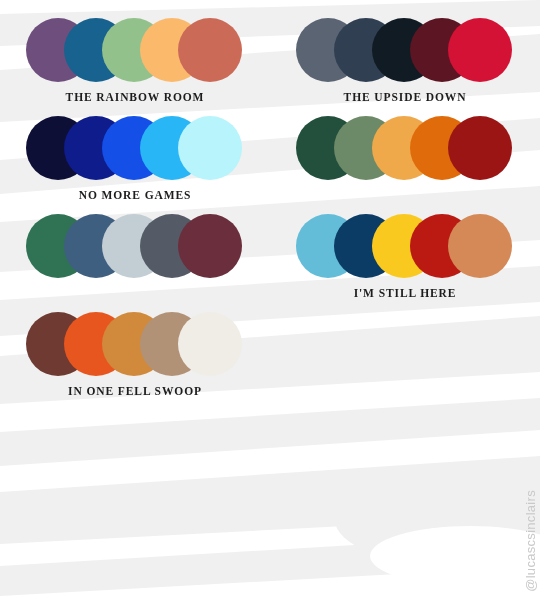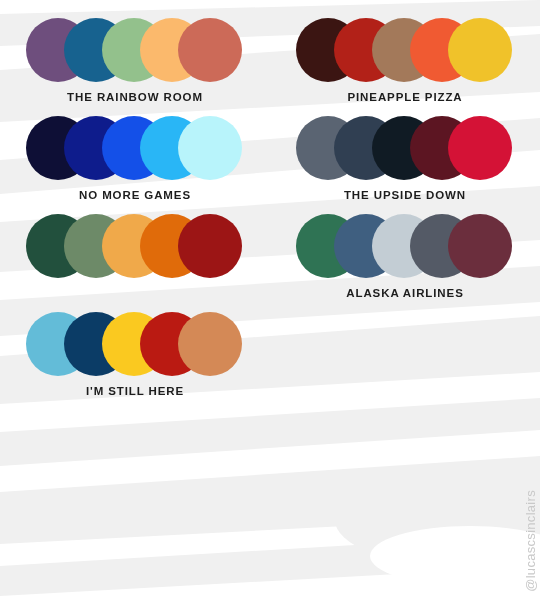--- a/index.html
+++ b/index.html
@@ -70,21 +70,21 @@
     border-radius: 50%;
   }
   .swatch.s0 { left: 0px;   z-index: 1; }
   .swatch.s1 { left: 38px;  z-index: 2; }
   .swatch.s2 { left: 76px;  z-index: 3; }
   .swatch.s3 { left: 114px; z-index: 4; }
   .swatch.s4 { left: 152px; z-index: 5; }
 
   .palette-label {
     margin-top: 9px;
-    font-family: Liberation Sans, sans-serif;
+    font-family: Liberation Serif, serif;
     font-size: 11.5px;
     font-weight: 700;
     letter-spacing: 0.9px;
     color: #1d1d1d;
     text-align: center;
     white-space: nowrap;
     text-transform: uppercase;
   }
 
   
@@ -128,86 +128,85 @@
       <div class="swatch-row">
         <div class="swatch s0" style="background-color: rgb(110, 78, 125);"></div>
         <div class="swatch s1" style="background-color: rgb(23, 98, 143);"></div>
         <div class="swatch s2" style="background-color: rgb(147, 193, 140);"></div>
         <div class="swatch s3" style="background-color: rgb(251, 185, 108);"></div>
         <div class="swatch s4" style="background-color: rgb(204, 106, 88);"></div>
       </div>
       <div class="palette-label">THE RAINBOW ROOM</div>
     </div>
 
-    <div class="palette">
-      <div class="swatch-row">
-        <div class="swatch s0" style="background-color: rgb(59, 21, 18);"></div>
-        <div class="swatch s1" style="background-color: rgb(178, 33, 24);"></div>
-        <div class="swatch s2" style="background-color: rgb(163, 121, 90);"></div>
-        <div class="swatch s3" style="background-color: rgb(240, 90, 50);"></div>
-        <div class="swatch s4" style="background-color: rgb(240, 194, 42);"></div>
-      </div>
-      <div class="palette-label">PINEAPPLE PIZZA</div>
+
+    <div class="palette">
+      <div class="swatch-row">
+        <div class="swatch s0" style="background-color: rgb(90, 100, 114);"></div>
+        <div class="swatch s1" style="background-color: rgb(48, 63, 82);"></div>
+        <div class="swatch s2" style="background-color: rgb(16, 27, 36);"></div>
+        <div class="swatch s3" style="background-color: rgb(92, 21, 34);"></div>
+        <div class="swatch s4" style="background-color: rgb(212, 18, 54);"></div>
+      </div>
+      <div class="palette-label">THE UPSIDE DOWN</div>
     </div>
 
     <div class="palette">
       <div class="swatch-row">
         <div class="swatch s0" style="background-color: rgb(14, 15, 54);"></div>
         <div class="swatch s1" style="background-color: rgb(14, 28, 140);"></div>
         <div class="swatch s2" style="background-color: rgb(20, 80, 232);"></div>
         <div class="swatch s3" style="background-color: rgb(41, 182, 246);"></div>
         <div class="swatch s4" style="background-color: rgb(184, 244, 251);"></div>
       </div>
       <div class="palette-label">NO MORE GAMES</div>
     </div>
 
     <div class="palette">
       <div class="swatch-row">
-        <div class="swatch s0" style="background-color: rgb(90, 100, 114);"></div>
-        <div class="swatch s1" style="background-color: rgb(48, 63, 82);"></div>
-        <div class="swatch s2" style="background-color: rgb(16, 27, 36);"></div>
-        <div class="swatch s3" style="background-color: rgb(92, 21, 34);"></div>
-        <div class="swatch s4" style="background-color: rgb(212, 18, 54);"></div>
-      </div>
-      <div class="palette-label">THE UPSIDE DOWN</div>
-    </div>
-
-    <div class="palette">
-      <div class="swatch-row">
         <div class="swatch s0" style="background-color: rgb(34, 80, 61);"></div>
         <div class="swatch s1" style="background-color: rgb(109, 138, 104);"></div>
         <div class="swatch s2" style="background-color: rgb(240, 169, 74);"></div>
         <div class="swatch s3" style="background-color: rgb(224, 107, 10);"></div>
         <div class="swatch s4" style="background-color: rgb(156, 21, 21);"></div>
       </div>
     </div>
 
 
 
 
     <div class="palette">
       <div class="swatch-row">
         <div class="swatch s0" style="background-color: rgb(47, 115, 84);"></div>
         <div class="swatch s1" style="background-color: rgb(63, 95, 128);"></div>
         <div class="swatch s2" style="background-color: rgb(195, 205, 212);"></div>
         <div class="swatch s3" style="background-color: rgb(84, 90, 102);"></div>
         <div class="swatch s4" style="background-color: rgb(107, 46, 61);"></div>
       </div>
-      <div class="palette-label">ALASKA AIRLINES</div>
     </div>
 
     <div class="palette">
       <div class="swatch-row">
         <div class="swatch s0" style="background-color: rgb(99, 188, 216);"></div>
         <div class="swatch s1" style="background-color: rgb(11, 60, 102);"></div>
         <div class="swatch s2" style="background-color: rgb(250, 201, 32);"></div>
         <div class="swatch s3" style="background-color: rgb(186, 26, 18);"></div>
         <div class="swatch s4" style="background-color: rgb(212, 137, 86);"></div>
       </div>
       <div class="palette-label">I'M STILL HERE</div>
     </div>
 
+    <div class="palette">
+      <div class="swatch-row">
+        <div class="swatch s0" style="background-color: rgb(110, 58, 50);"></div>
+        <div class="swatch s1" style="background-color: rgb(232, 86, 31);"></div>
+        <div class="swatch s2" style="background-color: rgb(209, 137, 60);"></div>
+        <div class="swatch s3" style="background-color: rgb(178, 146, 119);"></div>
+        <div class="swatch s4" style="background-color: rgb(239, 237, 230);"></div>
+      </div>
+      <div class="palette-label">IN ONE FELL SWOOP</div>
+    </div>
 
 
   </div>
 
   <div class="watermark">@lucascsinclairs</div>
 </div>
 
 </body></html>

